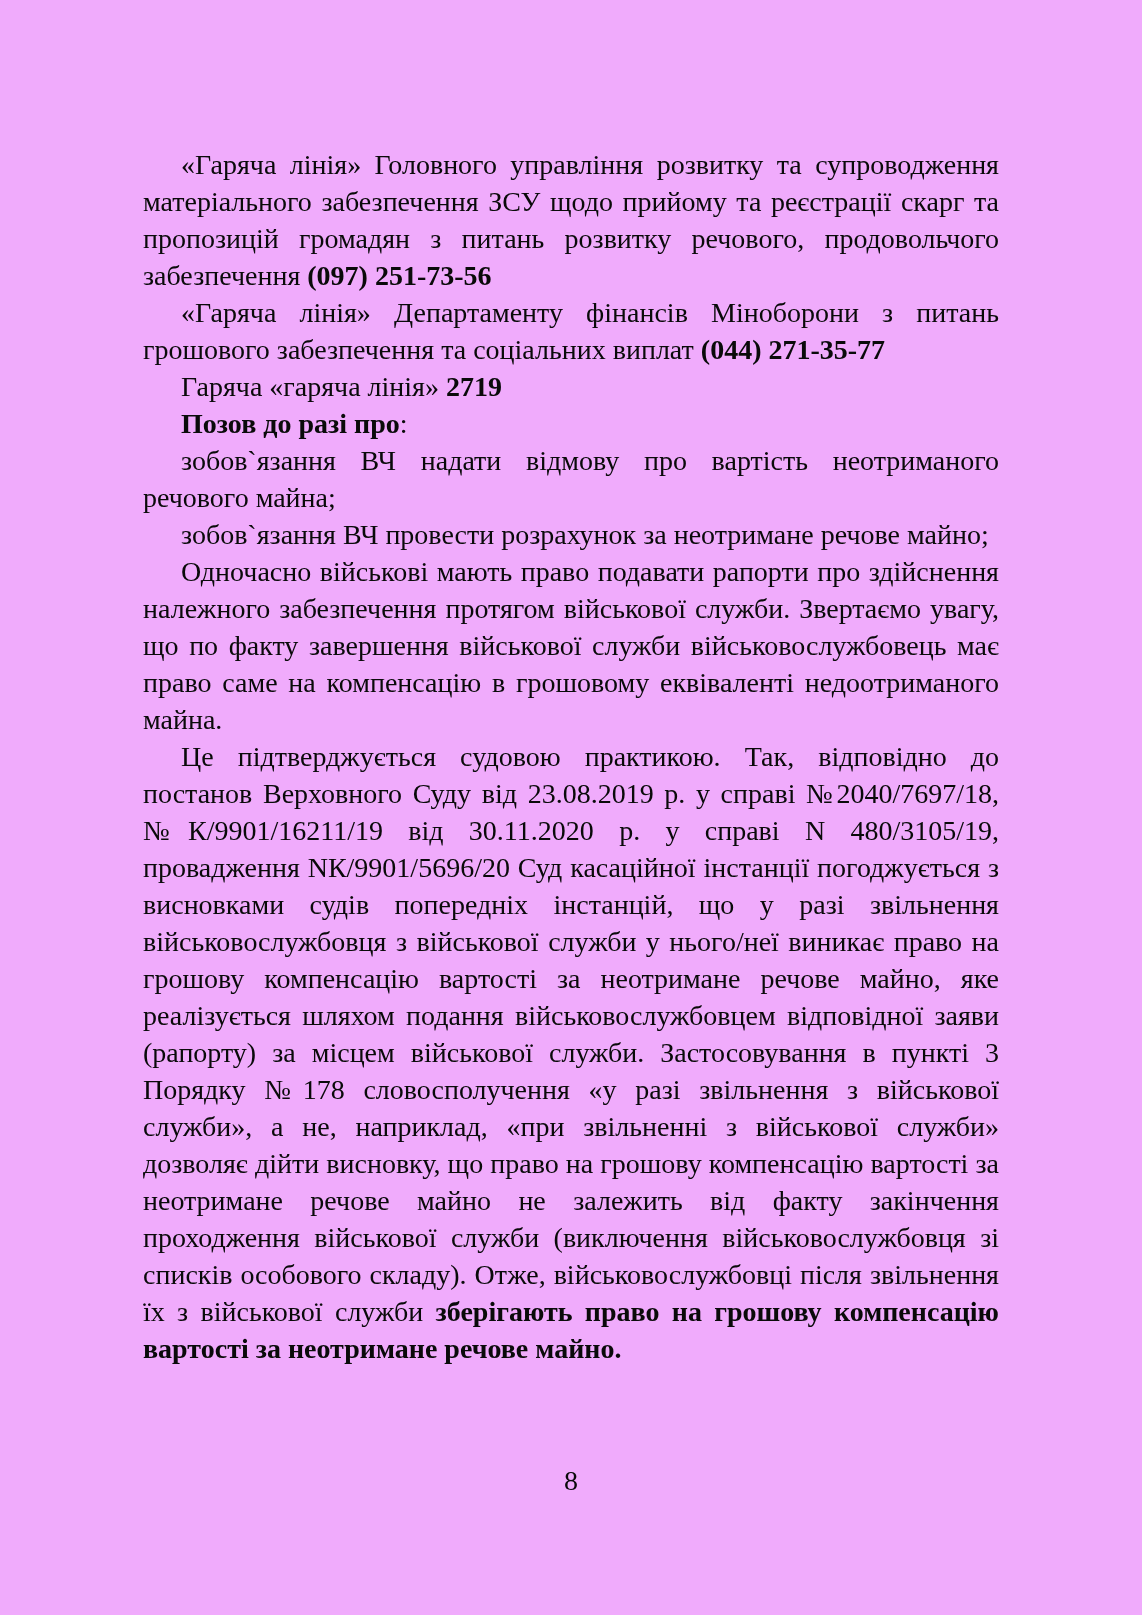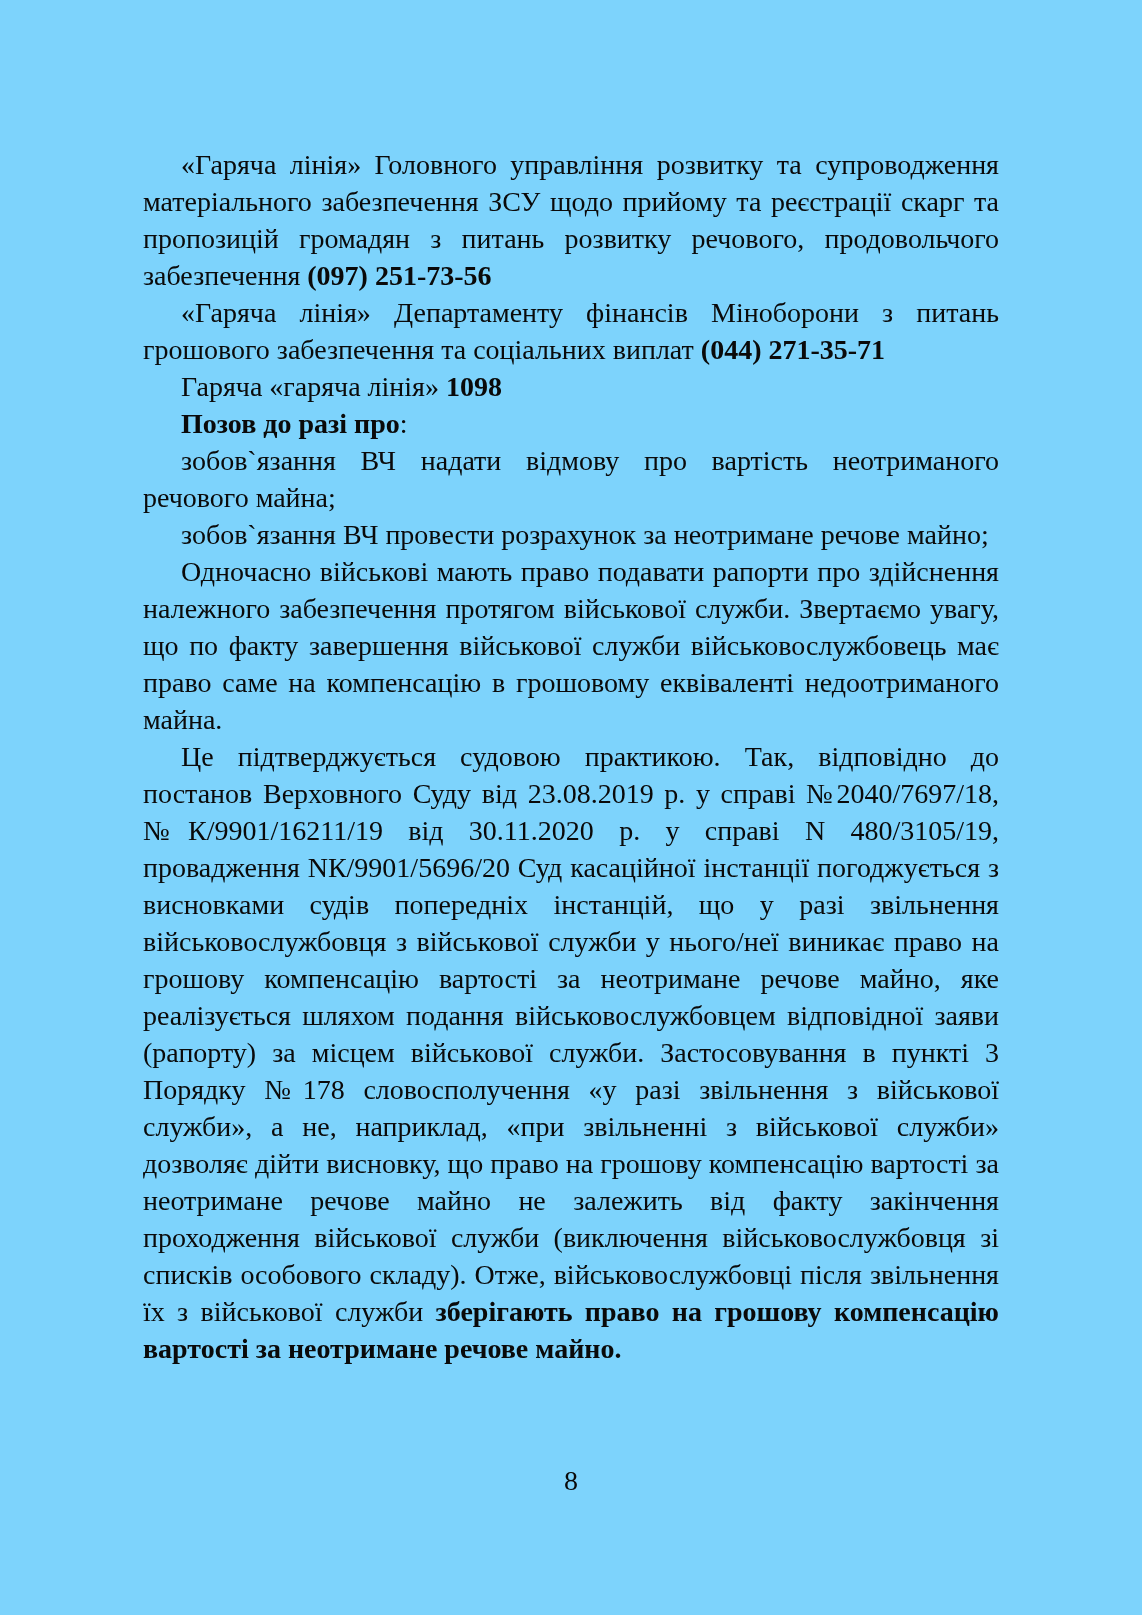--- a/index.html
+++ b/index.html
@@ -5,21 +5,21 @@
   html, body {
     margin: 0;
     padding: 0;
     background: #ffffff;
   }
   .page {
     position: relative;
     width: 1142px;
     height: 1615px;
     margin: 0 auto;
-    background: #7dd3fc;
+    background: #f0abfc;
     color: #0a0a0a;
     font-family: "Liberation Serif", "DejaVu Serif", serif;
     overflow: hidden;
   }
   .content {
     position: absolute;
     left: 143px;
     top: 146px;
     width: 856px;
     font-size: 28px;
@@ -43,22 +43,22 @@
     font-size: 28px;
     line-height: 37px;
   }
 </style>
 </head>
 <body>
 
 <div class="page">
   <div class="content" id="doc-body">
       <p><span>«Гаряча лінія» Головного управління розвитку та супроводження матеріального забезпечення ЗСУ щодо прийому та реєстрації скарг та пропозицій громадян з питань розвитку речового, продовольчого забезпечення </span><b>(097) 251-73-56</b></p>
-      <p><span>«Гаряча лінія» Департаменту фінансів Міноборони з питань грошового забезпечення та соціальних виплат </span><b>(044) 271-35-71</b></p>
-      <p><span>Гаряча «гаряча лінія» </span><b>1098</b></p>
+      <p><span>«Гаряча лінія» Департаменту фінансів Міноборони з питань грошового забезпечення та соціальних виплат </span><b>(044) 271-35-77</b></p>
+      <p><span>Гаряча «гаряча лінія» </span><b>2719</b></p>
       <p><b>Позов до разі про</b><span>:</span></p>
       <p><span>зобов`язання ВЧ надати відмову про вартість неотриманого речового майна;</span></p>
       <p><span>зобов`язання ВЧ провести розрахунок за неотримане речове майно;</span></p>
       <p><span>Одночасно військові мають право подавати рапорти про здійснення належного забезпечення протягом військової служби. Звертаємо увагу, що по факту завершення військової служби військовослужбовець має право саме на компенсацію в грошовому еквіваленті недоотриманого майна.</span></p>
       <p><span>Це підтверджується судовою практикою. Так, відповідно до постанов Верховного Суду від 23.08.2019 р. у справі №2040/7697/18, №К/9901/16211/19 від 30.11.2020 р. у справі N 480/3105/19, провадження NК/9901/5696/20 Суд касаційної інстанції погоджується з висновками судів попередніх інстанцій, що у разі звільнення військовослужбовця з військової служби у нього/неї виникає право на грошову компенсацію вартості за неотримане речове майно, яке реалізується шляхом подання військовослужбовцем відповідної заяви (рапорту) за місцем військової служби. Застосовування в пункті 3 Порядку №178 словосполучення «у разі звільнення з військової служби», а не, наприклад, «при звільненні з військової служби» дозволяє дійти висновку, що право на грошову компенсацію вартості за неотримане речове майно не залежить від факту закінчення проходження військової служби (виключення військовослужбовця зі списків особового складу). Отже, військовослужбовці після звільнення їх з військової служби </span><b>зберігають право на грошову компенсацію вартості за неотримане речове майно.</b></p>
     </div>
   <div class="page-number">8</div>
 </div>
 
 </body></html>

